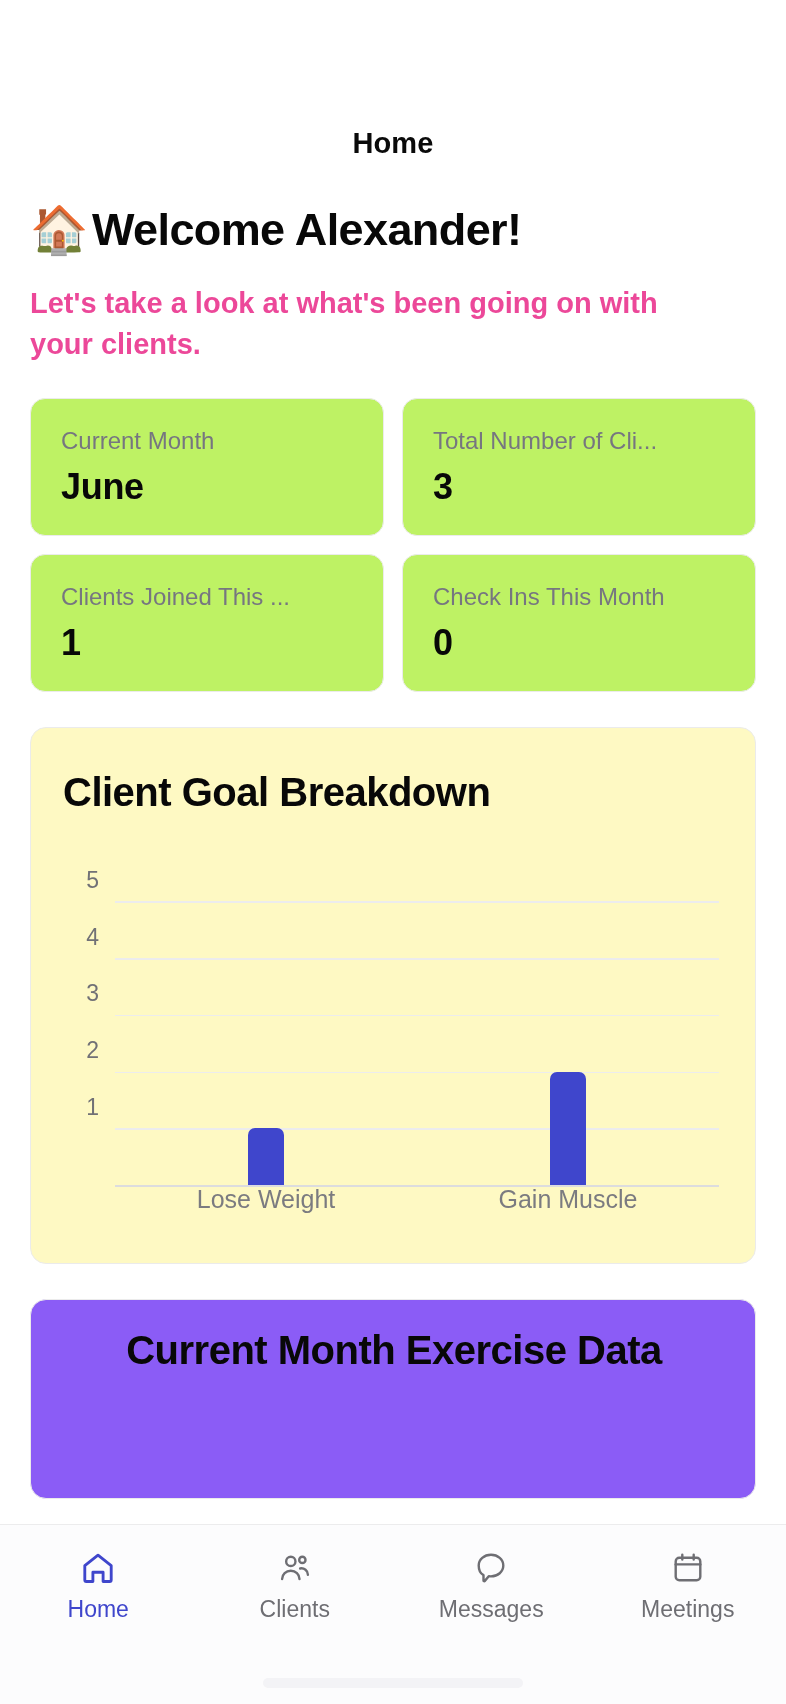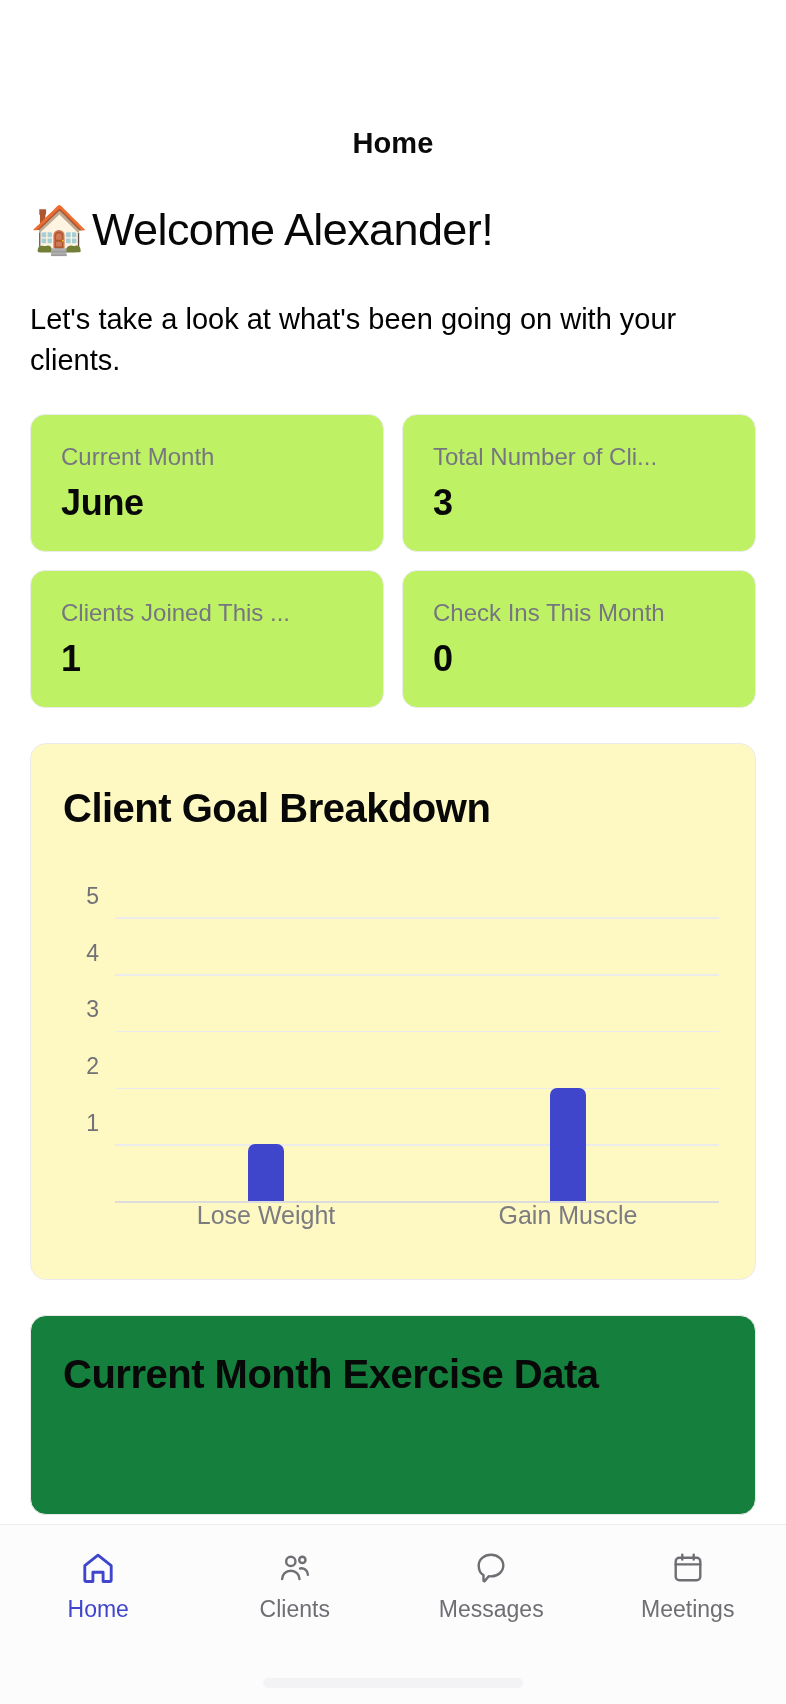--- a/index.html
+++ b/index.html
@@ -47,33 +47,33 @@
     margin-top: 28px;
   }
   .house-emoji {
     font-size: 47px;
     line-height: 1;
     width: 58px;
     display: inline-block;
   }
   .welcome-text {
     font-size: 45px;
-    font-weight: 400;
+    font-weight: 700;
     color: #080808;
     letter-spacing: -0.6px;
     line-height: 1.05;
   }
 
   .subtitle {
-    margin-top: 46px;
+    margin-top: 30px;
     font-size: 29px;
     line-height: 1.42;
-    color: #000000;
+    color: #ec4899;
     max-width: 660px;
-    font-weight: 400;
+    font-weight: 700;
   }
 
   
   .stat-grid {
     margin-top: 32px;
     display: grid;
     grid-template-columns: 1fr 1fr;
     gap: 18px 18px;
   }
   .stat-card {
@@ -170,25 +170,26 @@
     flex: 1;
     text-align: center;
     font-size: 25px;
     color: #7b7b80;
     line-height: 1;
   }
 
   
   .next-card {
     margin-top: 35px;
-    background: #15803d;
+    background: #8b5cf6;
     border: 1.6px solid #ebebeb;
     border-radius: 16px;
-    padding: 36px 30px 60px 32px;
+    padding: 28px 30px 60px 32px;
     height: 200px;
+    text-align: center;
   }
   .next-card-title {
     font-size: 40px;
     font-weight: 700;
     color: #080808;
     letter-spacing: -0.5px;
     white-space: nowrap;
   }
 
   

